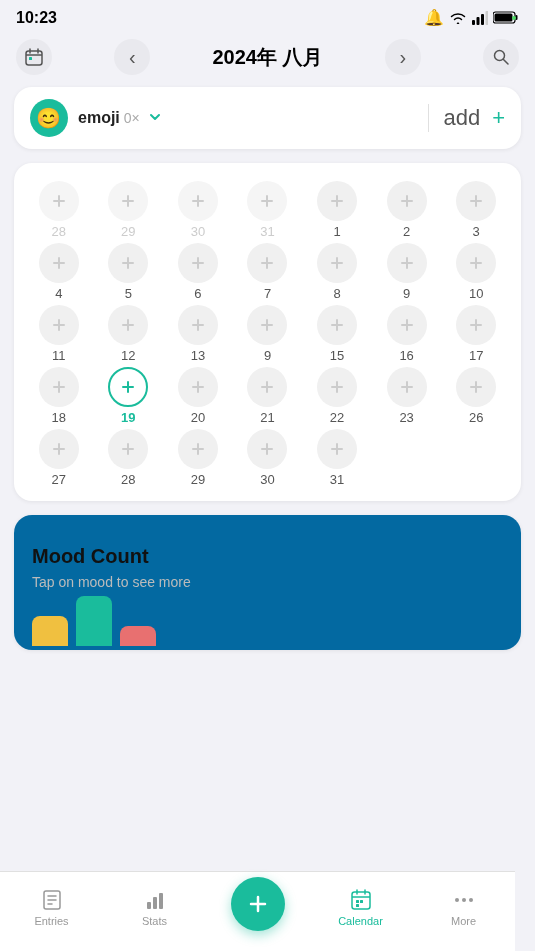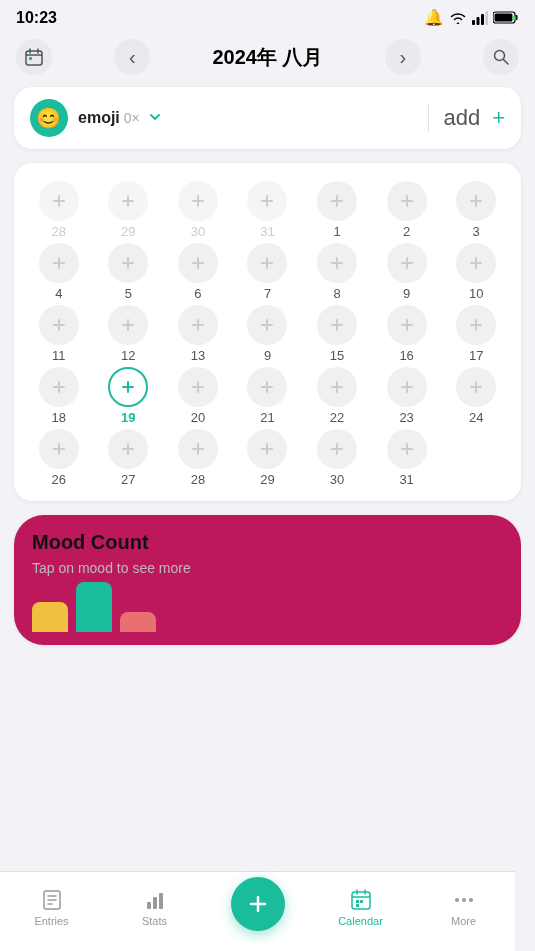--- a/index.html
+++ b/index.html
@@ -177,23 +177,23 @@
     .cal-date.faded {
       color: #ccc;
     }
     .cal-circle.empty {
       background: #f5f5f5;
     }
 
     
     .mood-card {
       margin: 0 14px 14px;
-      background: #be185d;
-      border-radius: 30px;
-      padding: 16px 18px 0;
+      background: #0369a1;
+      border-radius: 18px;
+      padding: 30px 18px 0;
       box-shadow: 0 1px 4px rgba(0,0,0,0.07);
       min-height: 130px;
       overflow: hidden;
     }
     .mood-title {
       font-size: 20px;
       font-weight: 700;
       color: #111;
       margin-bottom: 6px;
     }
@@ -572,29 +572,20 @@
         <span class="cal-date">22</span>
       </div>
       <div class="cal-cell">
         <div class="cal-circle">
           <svg width="18" height="18" viewBox="0 0 18 18" fill="none">
             <line x1="9" y1="4" x2="9" y2="14" stroke="#ccc" stroke-width="2" stroke-linecap="round"></line>
             <line x1="4" y1="9" x2="14" y2="9" stroke="#ccc" stroke-width="2" stroke-linecap="round"></line>
           </svg>
         </div>
         <span class="cal-date">23</span>
-      </div>
-      <div class="cal-cell">
-        <div class="cal-circle">
-          <svg width="18" height="18" viewBox="0 0 18 18" fill="none">
-            <line x1="9" y1="4" x2="9" y2="14" stroke="#ccc" stroke-width="2" stroke-linecap="round"></line>
-            <line x1="4" y1="9" x2="14" y2="9" stroke="#ccc" stroke-width="2" stroke-linecap="round"></line>
-          </svg>
-        </div>
-        <span class="cal-date">24</span>
       </div>
       <div class="cal-cell">
         <div class="cal-circle">
           <svg width="18" height="18" viewBox="0 0 18 18" fill="none">
             <line x1="9" y1="4" x2="9" y2="14" stroke="#ccc" stroke-width="2" stroke-linecap="round"></line>
             <line x1="4" y1="9" x2="14" y2="9" stroke="#ccc" stroke-width="2" stroke-linecap="round"></line>
           </svg>
         </div>
         <span class="cal-date">26</span>
       </div>

